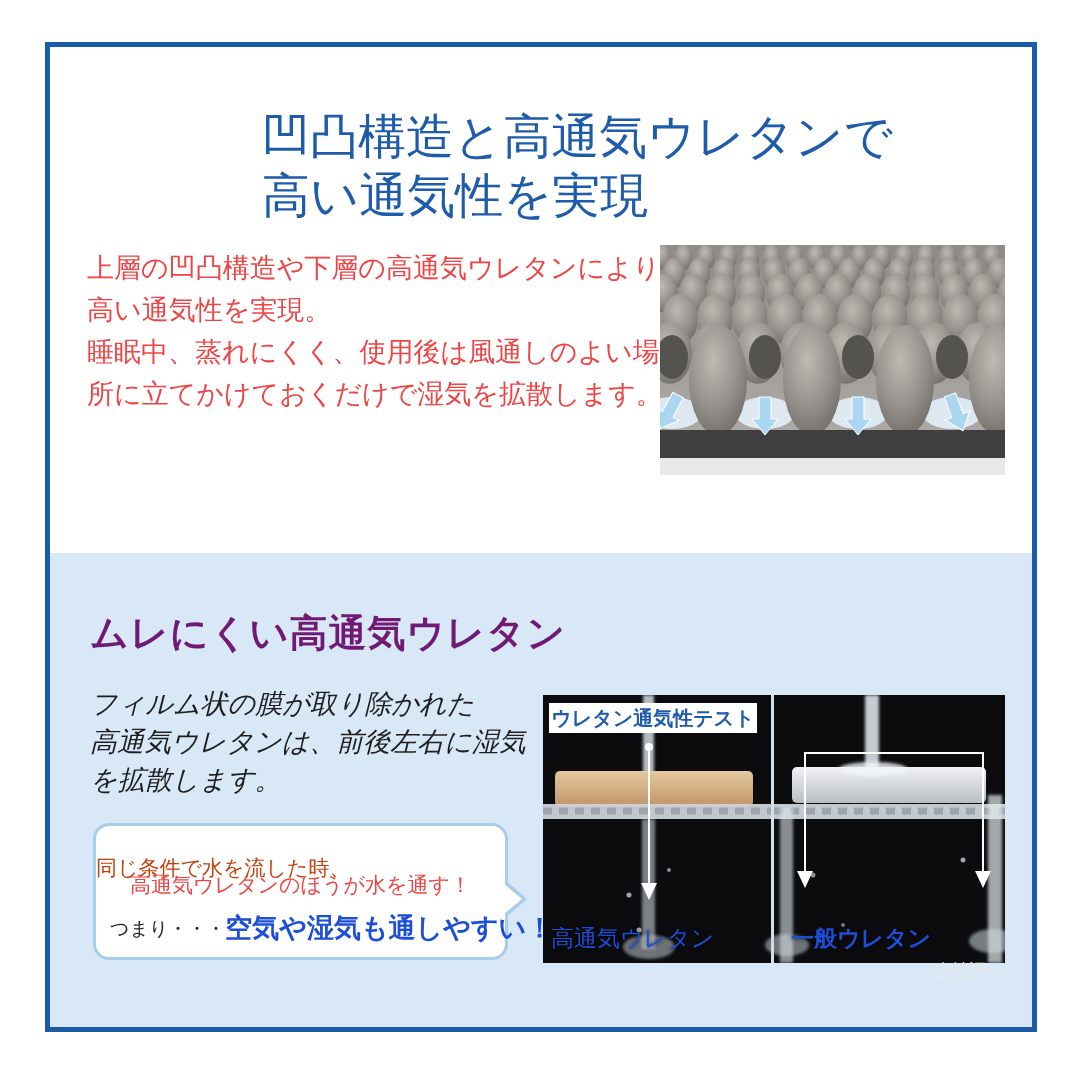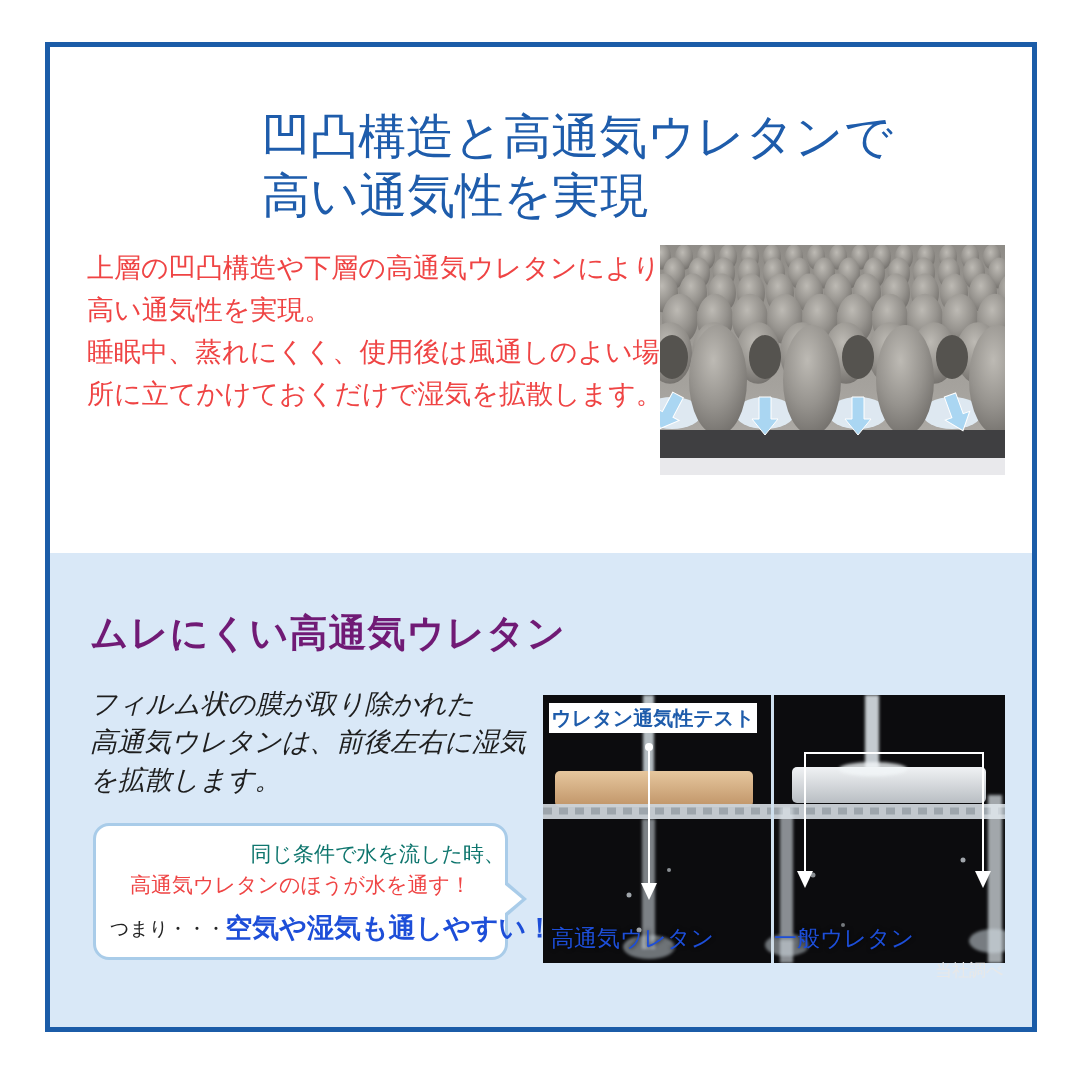--- a/index.html
+++ b/index.html
@@ -30,41 +30,41 @@
   .bubble{position:absolute;left:43px;top:270px;width:415px;height:137px;
           background:#ffffff;border:3px solid #a9cce9;border-radius:16px;
           box-sizing:border-box;}
   .bubble-tail-outer{position:absolute;right:-22px;top:54px;width:0;height:0;
           border-top:19px solid transparent;border-bottom:19px solid transparent;
           border-left:22px solid #a9cce9;}
   .bubble-tail-inner{position:absolute;right:-17px;top:58px;width:0;height:0;
           border-top:15px solid transparent;border-bottom:15px solid transparent;
           border-left:18px solid #ffffff;}
   .bubble p{margin:0;}
-  .bubble-l1{position:absolute;left:0;right:0;top:14px;text-align:right;
-          color:#0f766e;font-size:21px;}
+  .bubble-l1{position:absolute;left:0;right:0;top:28px;text-align:left;
+          color:#c2410c;font-size:21px;}
   .bubble-l2{position:absolute;left:0;right:0;top:45px;text-align:center;
           color:#ef4444;font-size:21px;}
   .bubble-l3{position:absolute;left:14px;top:85px;color:#222;font-size:19px;
           line-height:34px;white-space:nowrap;}
   .bubble-l3 .hl{color:#1d4ed8;font-size:27px;font-weight:bold;vertical-align:-2px;}
   
   .test-fig{position:absolute;left:493px;top:142px;width:462px;height:268px;
             background:#cfe0ef;}
   .panel{position:absolute;top:0;bottom:0;background:#0c0c0e;overflow:hidden;}
   .panel-left{left:0;width:228px;}
   .panel-right{left:231px;width:231px;}
   .test-svg{position:absolute;left:0;top:0;}
   .test-label-box{position:absolute;left:6px;top:8px;width:208px;height:30px;
           background:#ffffff;color:#1e5cab;font-size:20px;font-weight:bold;
           text-align:center;line-height:30px;letter-spacing:0px;}
   .panel-name{position:absolute;top:228px;color:#1d4ed8;font-size:23px;
           text-shadow:0 0 4px rgba(0,0,0,.8);}
   .name-left{left:8px;}
-  .name-right{left:231px;}
+  .name-right{left:248px;font-weight:bold;}
   .source-note{position:absolute;left:392px;top:237px;color:#e8e8e8;font-size:17px;margin-top:27px;}
 </style>
 </head>
 <body>
 
 <div class="card">
 
 
   <h1 class="title"><span>凹凸構造と高通気ウレタンで</span><br><span>高い通気性を実現</span></h1>
 

